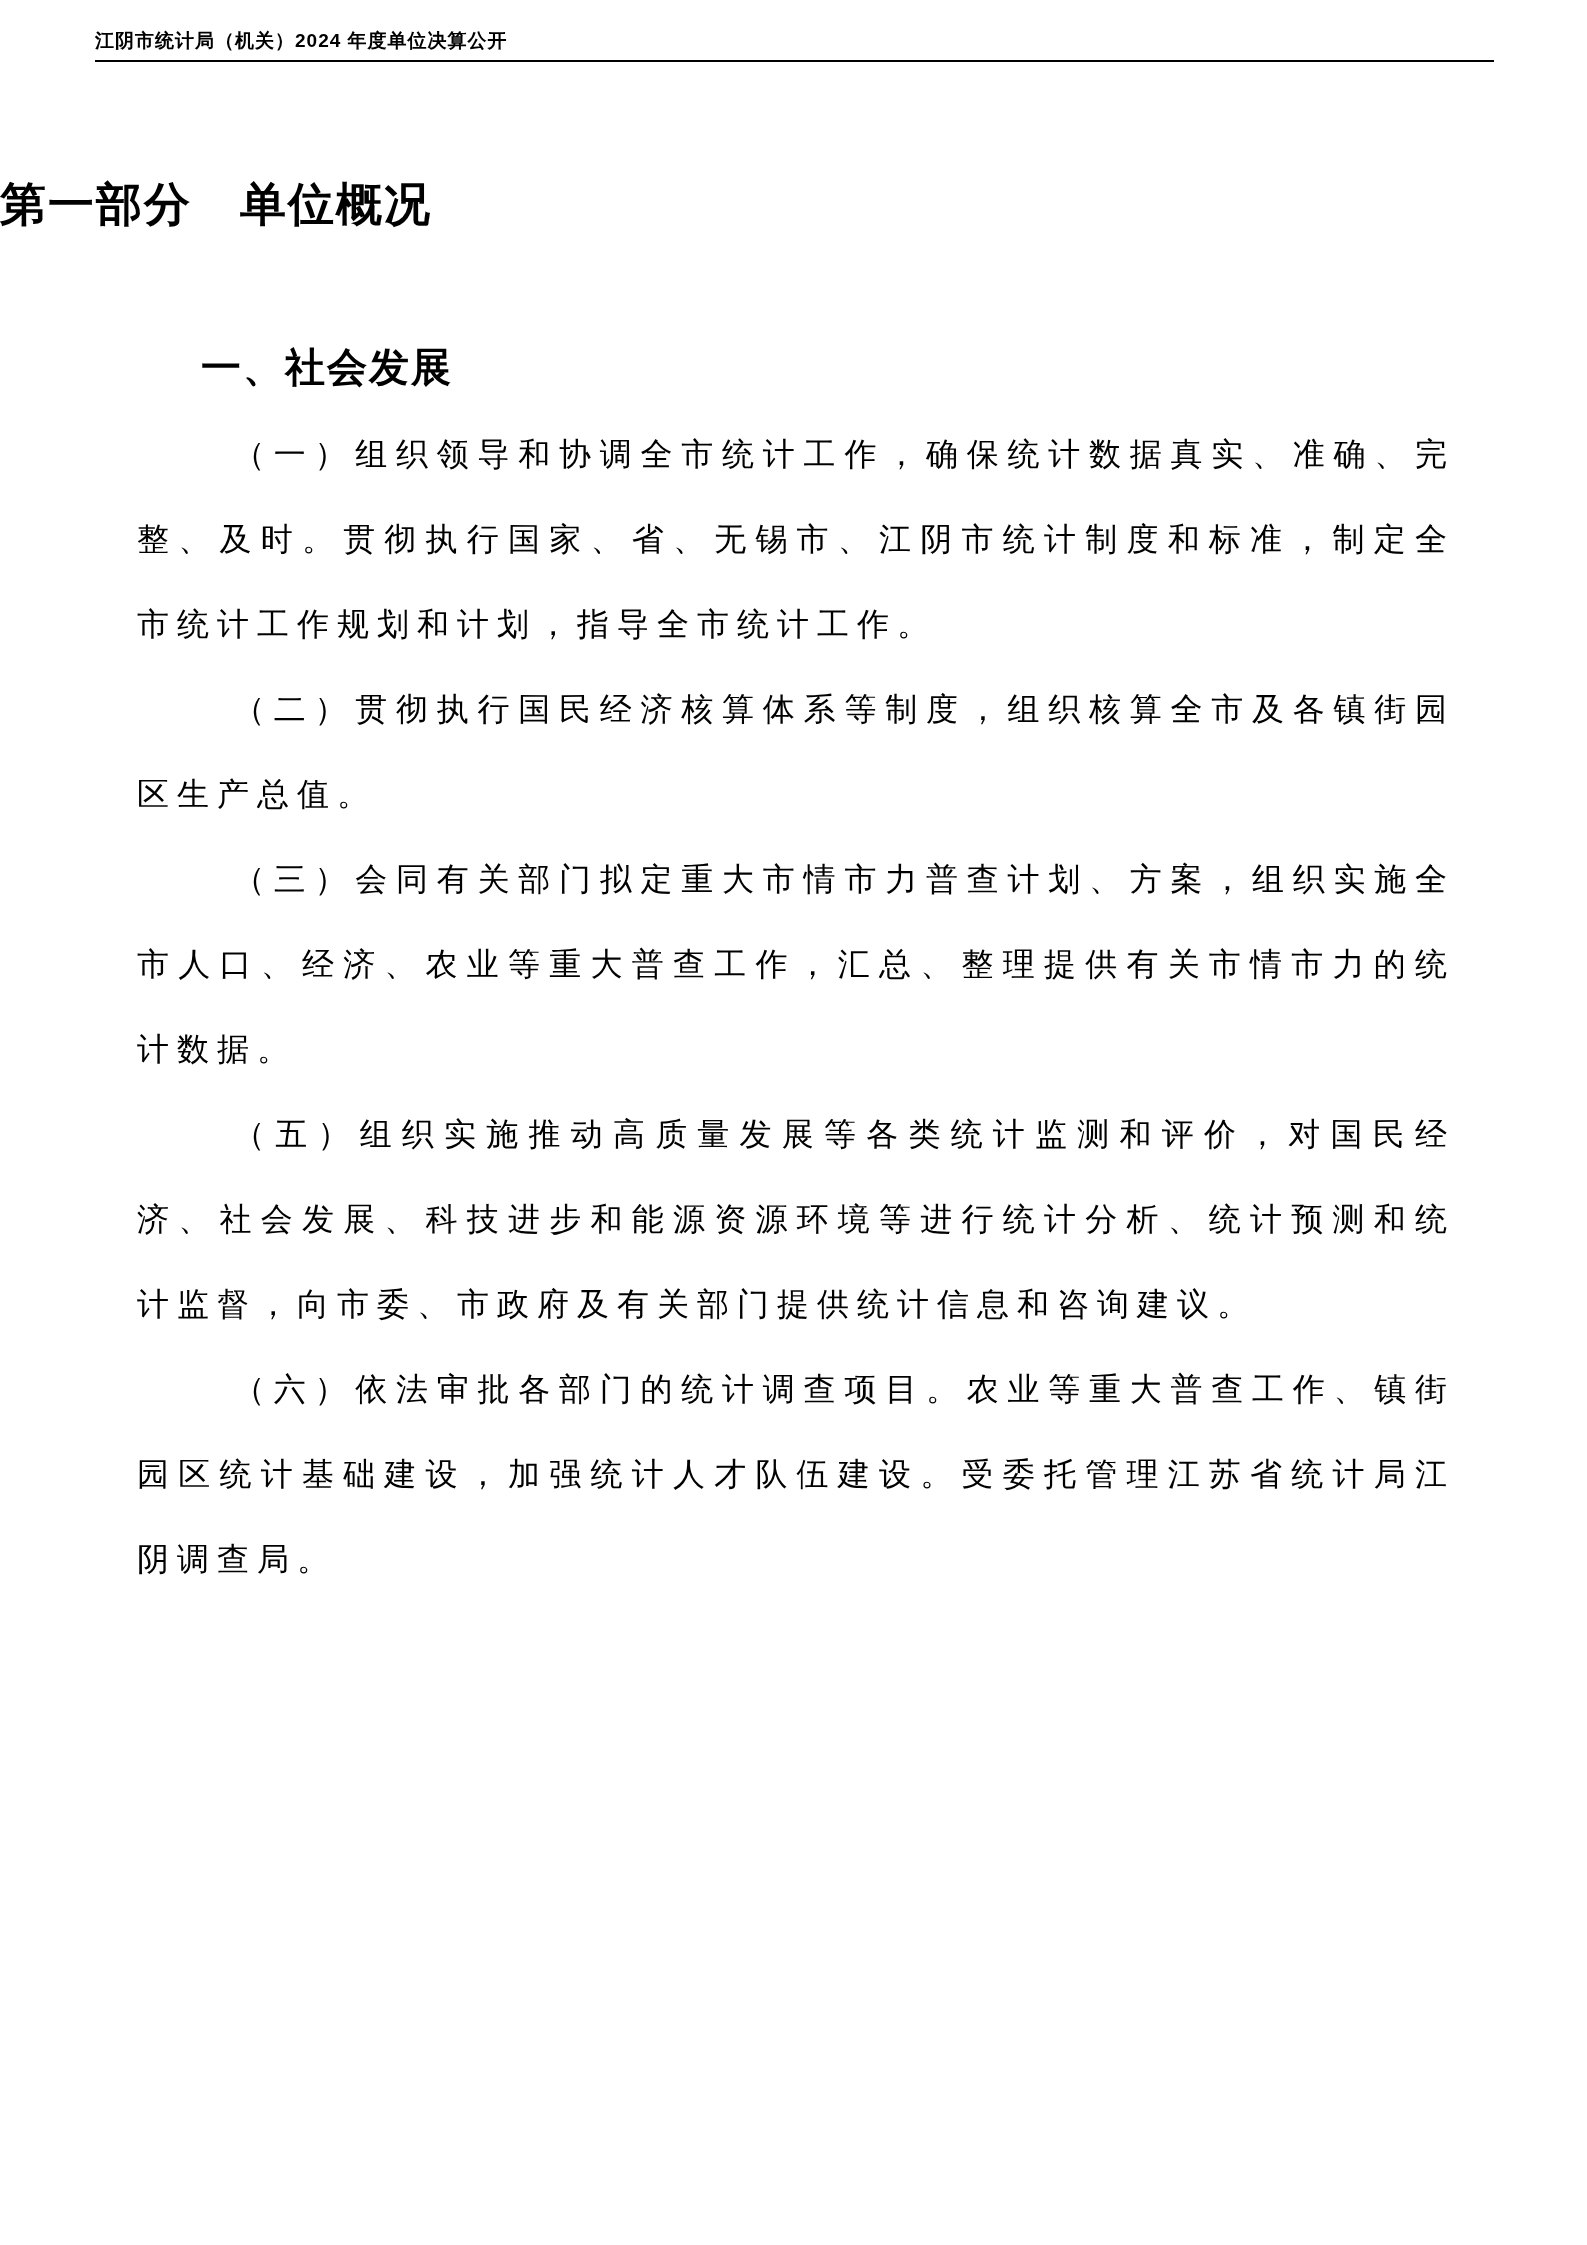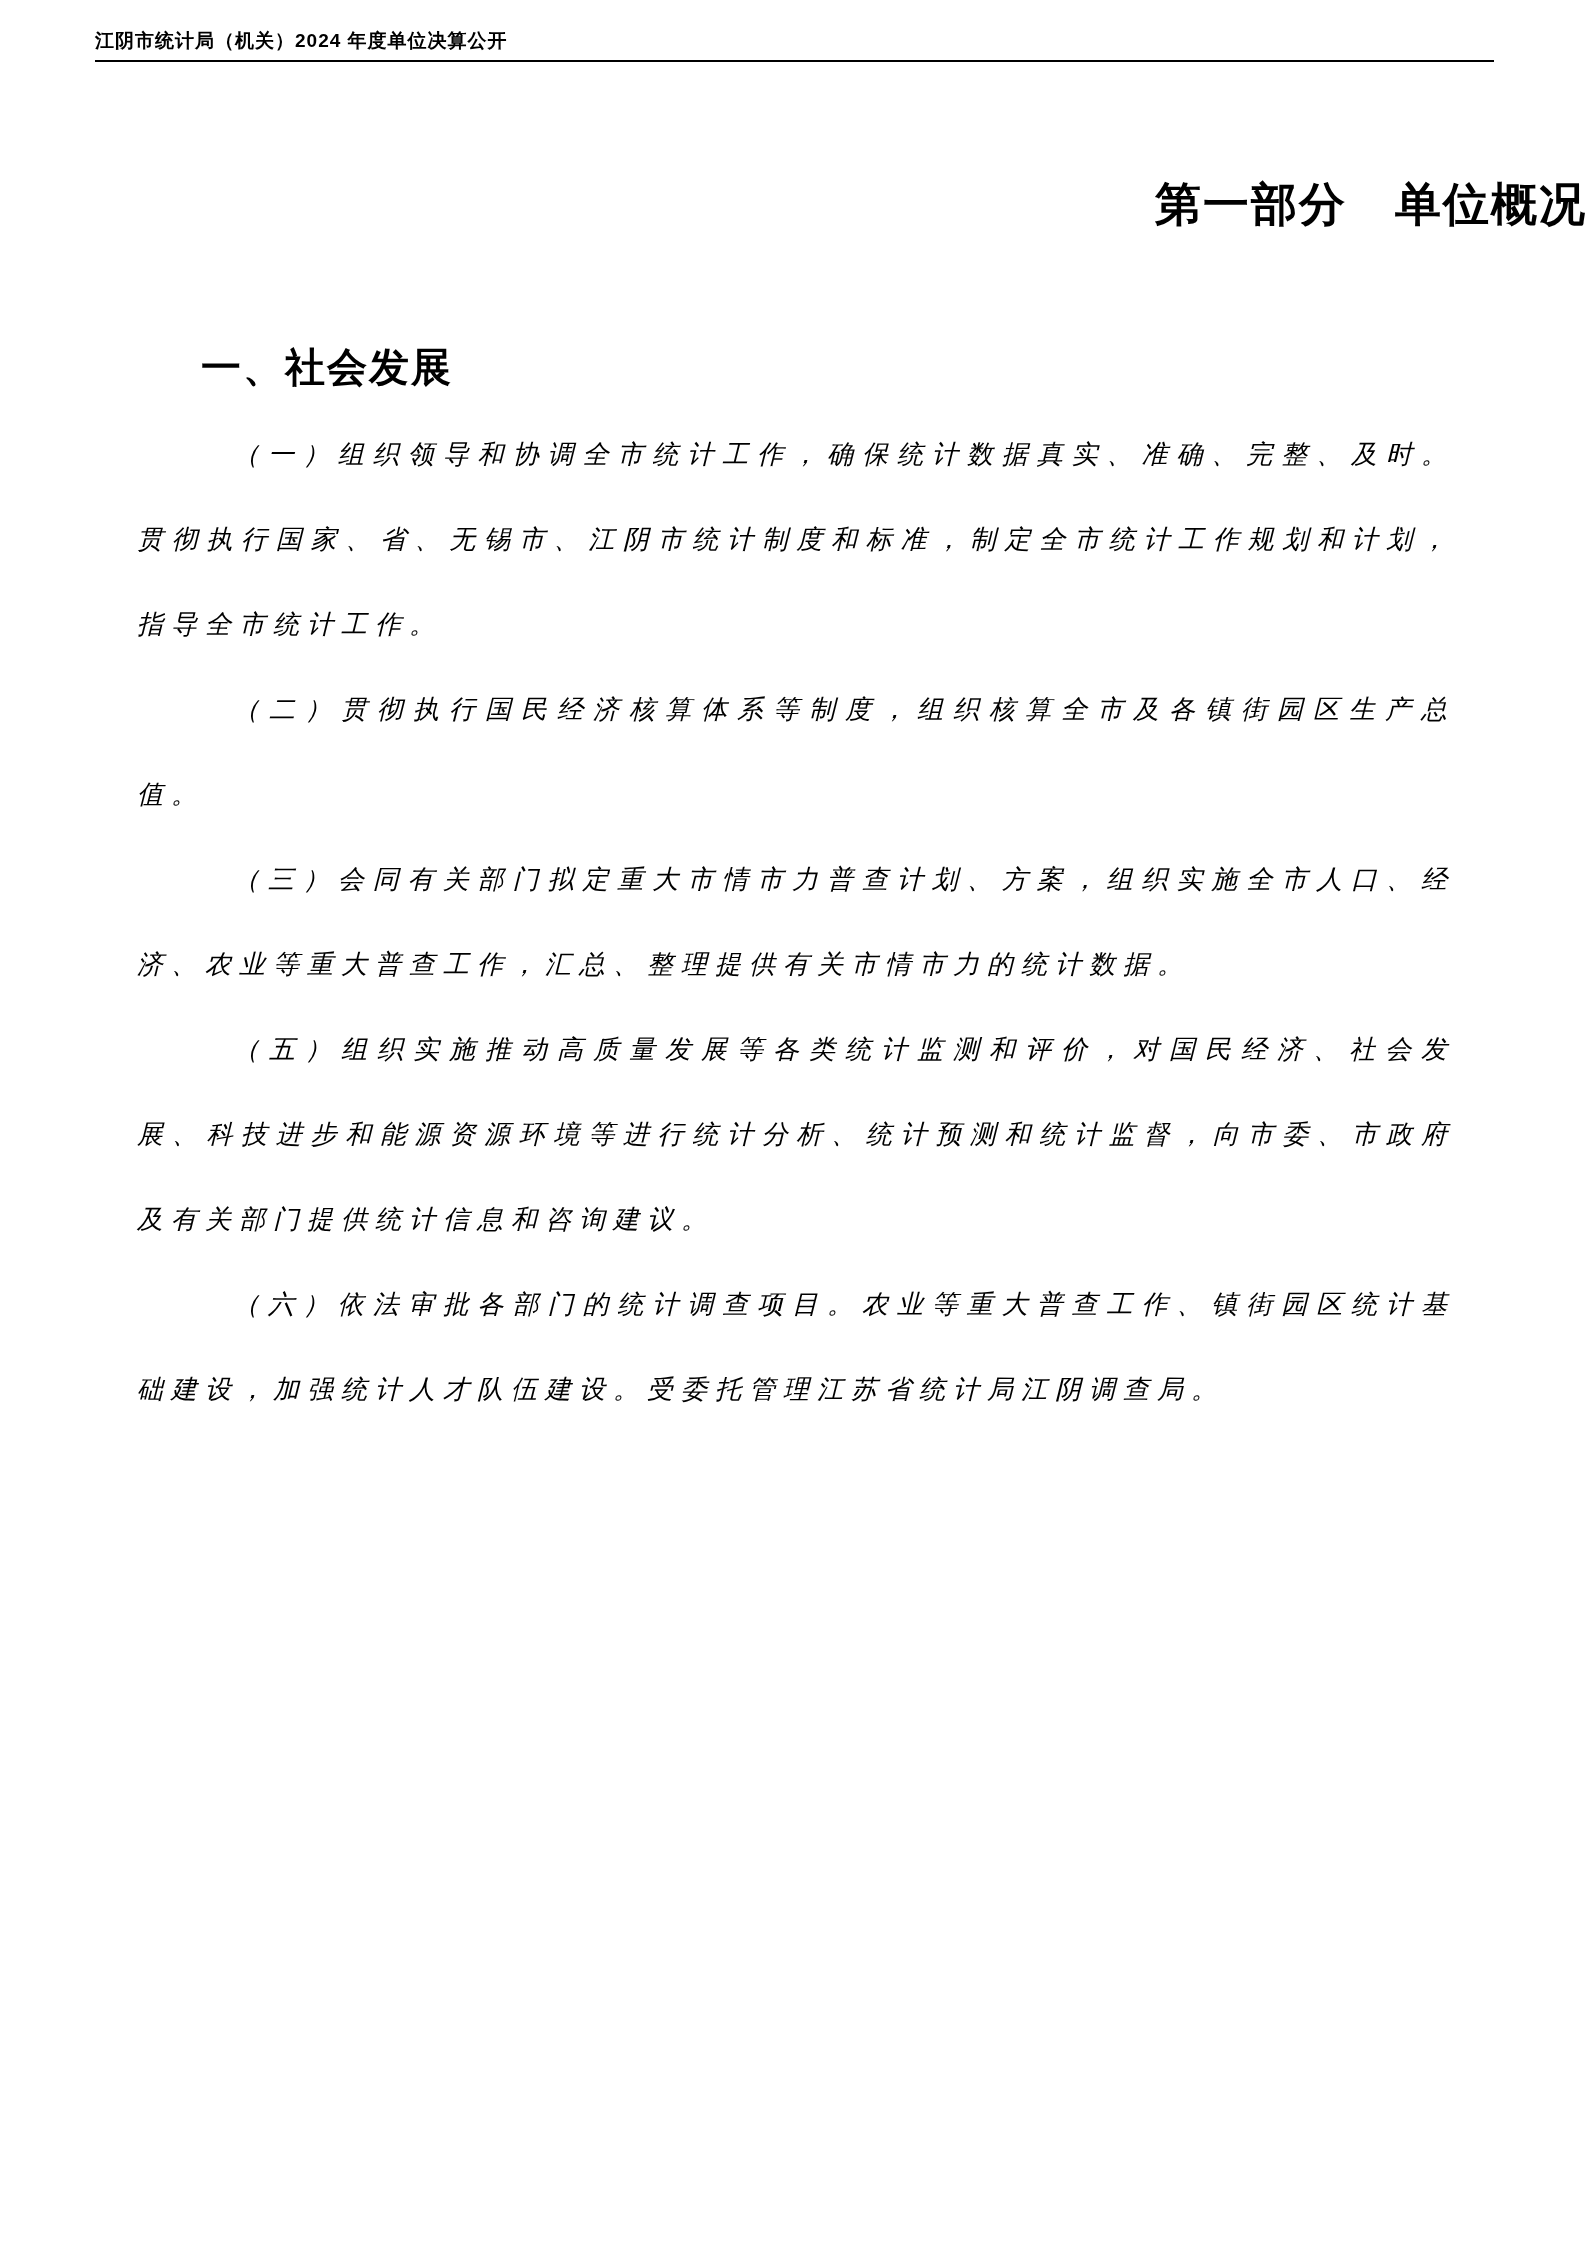--- a/index.html
+++ b/index.html
@@ -35,21 +35,21 @@
     width: 1399px;
     height: 0;
     border-top: 2px solid #000000;
   }
   .doc-title {
     position: absolute;
     left: 0;
     top: 170px;
     width: 100%;
     margin: 0;
-    text-align: right;
+    text-align: left;
     font-family: "Liberation Serif", "DejaVu Serif", serif;
     font-size: 46px;
     font-weight: bold;
     line-height: 70px;
     letter-spacing: 2px;
   }
   .content {
     position: absolute;
     left: 137px;
     top: 322px;
@@ -59,27 +59,26 @@
     margin: 0;
     padding-left: 64px;
     font-family: "Liberation Sans", "DejaVu Sans", sans-serif;
     font-size: 40px;
     font-weight: bold;
     line-height: 90px;
     letter-spacing: 2px;
   }
   .content p {
     margin: 0;
-    font-size: 26px;
+    font-size: 32px;
     line-height: 85px;
     letter-spacing: 8px;
     text-align: justify;
     text-indent: 96px;
     font-family: "Liberation Serif", "DejaVu Serif", serif;
-    font-style: italic;
   }
   .page-footer {
     position: absolute;
     left: 0;
     top: 2160px;
     width: 100%;
     text-align: center;
     font-size: 27px;
     letter-spacing: 2px;
     font-family: "Liberation Serif", "DejaVu Serif", serif;

